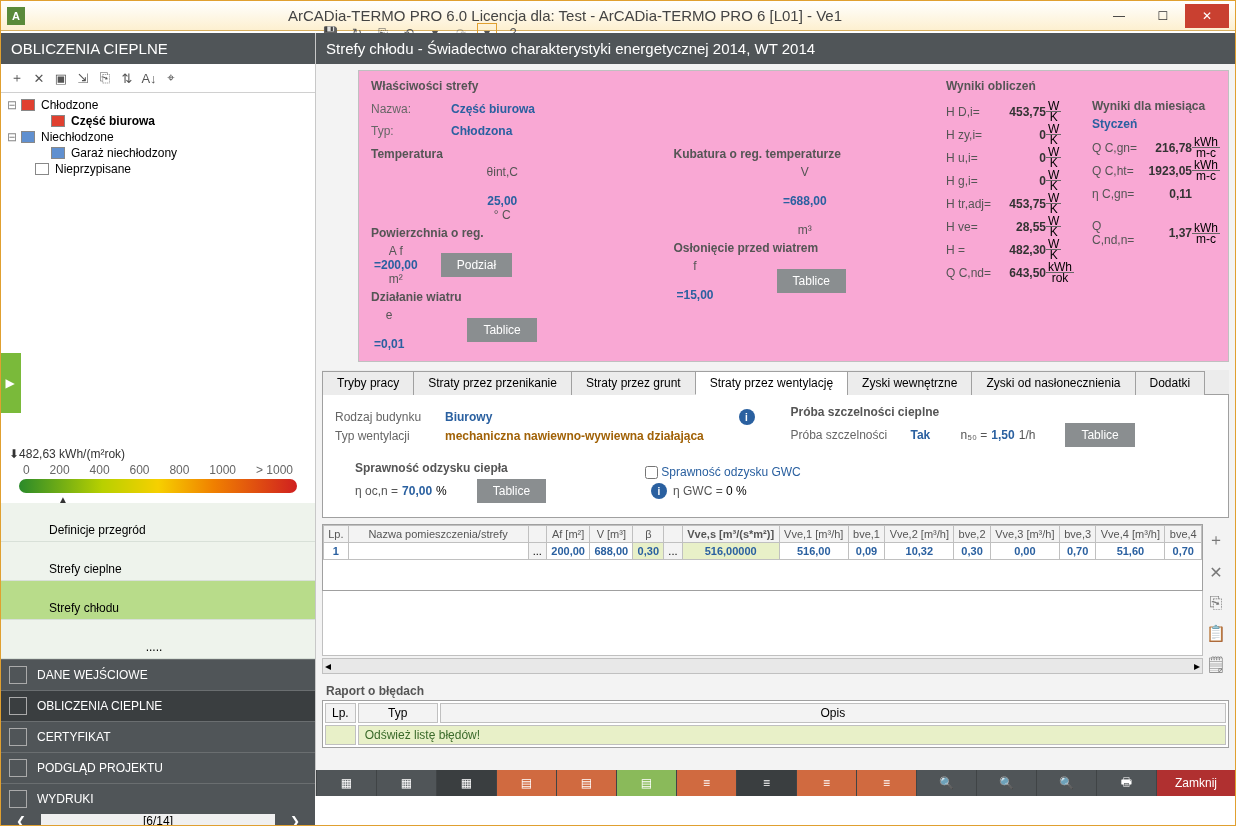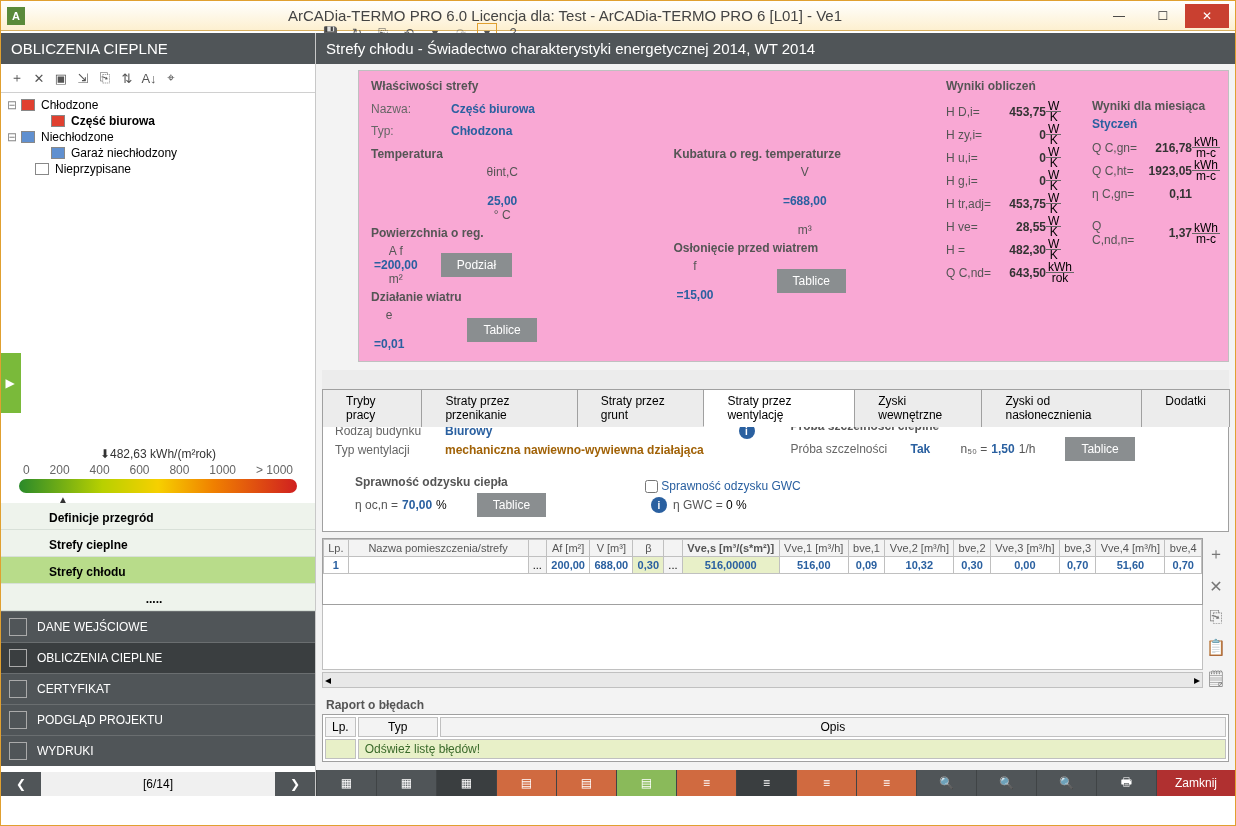--- a/index.html
+++ b/index.html
@@ -17,25 +17,25 @@
 .left { width: 315px; display:flex; flex-direction:column; background:#fff; border-right:1px solid #c8c8c8; }
 .left-header { background:#505558; color:#fff; padding:7px 10px; font-size:15px; }
 .left-tools { display:flex; gap:2px; padding:4px 6px; border-bottom:1px solid #d0d0d0; }
 .left-tools .lt { width:20px;height:20px;display:flex;align-items:center;justify-content:center;color:#555;font-size:13px; }
 .tree { flex:0 0 auto; padding:4px 6px; font-size:12px; height: 350px; }
 .tree-item { display:flex;align-items:center; padding:1px 0; }
 .tree-item .exp { width:14px; color:#888; }
 .tree-item .ic { width:14px;height:12px;border:1px solid #888;margin-right:6px; }
 .tree-item.sel { font-weight:bold; }
 .gauge-wrap { padding:4px 8px; }
-.gauge-label { text-align:center; color:#333; }
+.gauge-label { text-align:left; color:#333; }
 .gauge-scale { display:flex; justify-content:space-between; font-size:10px; color:#666; margin:2px 14px 0; }
 .gauge-bar { height:14px; margin:2px 10px 6px; border-radius:7px; background:linear-gradient(90deg,#2a8a2a 0%, #b8d000 30%, #f6d000 50%, #f08000 70%, #d02020 100%); position:relative; }
 .gauge-bar:after{content:"▲";position:absolute;left:14%;bottom:-12px;font-size:10px;color:#333;}
-.navlist .nitem { padding:8px 8px 4px 48px; background:#eef3ec; border-bottom:1px solid #d8e0d8;font-weight:bold; }
+.navlist .nitem { padding:20px 8px 4px 48px; background:#eef3ec; border-bottom:1px solid #d8e0d8; }
 .navlist .nitem.active { background:#b8dc8a; }
 .bignav .bn { background:#505558; color:#fff; padding:6px 8px; display:flex; align-items:center; gap:10px; border-top:1px solid #6a6e70; font-size:13px; }
 .bignav .bn.active { background:#3a3e40; }
 .bignav .bn .bn-ic { width:18px;height:18px;border:1px solid #aaa; }
 .pager { display:flex; height:24px; align-items:stretch; margin-top:auto; }
 .pager .pgbtn { width:40px; background:#505558; color:#fff; display:flex;align-items:center;justify-content:center; }
 .pager .pgtxt { flex:1; display:flex;align-items:center;justify-content:center; background:#f0f0f0; }
 .right { flex:1; display:flex; flex-direction:column; }
 .right-header { background:#505558; color:#fff; padding:7px 10px; font-size:15px; }
 .content { flex:1; background:#f3f3f3; padding:6px; overflow:hidden; display:flex; flex-direction:column; }
@@ -49,21 +49,21 @@
 .row2 { display:flex; gap:40px; }
 .sub { flex:1; }
 .sub .hdr { font-weight:bold; color:#555; margin:4px 0; }
 .eq { display:flex; align-items:center; font-family: Georgia, serif; color:#555;flex-direction:column; }
 .eq .v { color:#2a60a0; font-weight:bold; margin:0 3px; }
 .btn { background:#8a8e90; color:#fff; padding:5px 16px; border:none; font-size:12px; }
 .res { display:flex; align-items:center; margin:2px 0; font-family: Georgia, serif; }
 .res .sym { width:48px; color:#555; }
 .res .num { font-weight:bold; color:#333; width:52px; text-align:right; }
 .tabs { display:flex; border-bottom:1px solid #a0a0a0; background:#ececec; margin-top:8px; }
-.tab { padding:4px 23px; border:1px solid #a0a0a0; border-bottom:none; background:#ececec; margin-right:-1px; position:relative; top:19px; }
+.tab { padding:4px 14px; border:1px solid #a0a0a0; border-bottom:none; background:#ececec; margin-right:-1px; position:relative; top:1px; }
 .tab.active { background:#fff; border-bottom:1px solid #fff; }
 .tabbody { background:#fff; border:1px solid #a0a0a0; border-top:none; padding:10px 12px; flex:0 0 auto; }
 .tabrow { display:flex; align-items:center; margin:4px 0; }
 .info-ic { width:16px;height:16px;border-radius:50%;background:#2a60a0;color:#fff;display:inline-flex;align-items:center;justify-content:center;font-size:10px;font-weight:bold;margin:0 6px; }
 .gridwrap { display:flex; margin-top:6px; }
 .grid { border:1px solid #a0a0a0; background:#fff; flex:1; overflow-x:auto; }
 .grid table { border-collapse:collapse; width:100%; }
 .grid th, .grid td { border:1px solid #c0c0c0; padding:2px 4px; text-align:center; font-size:11px; white-space:nowrap; }
 .grid th { background:#f3f3f3; font-weight:normal; color:#555; }
 .grid td.link { color:#2a60a0; font-weight:bold; }

